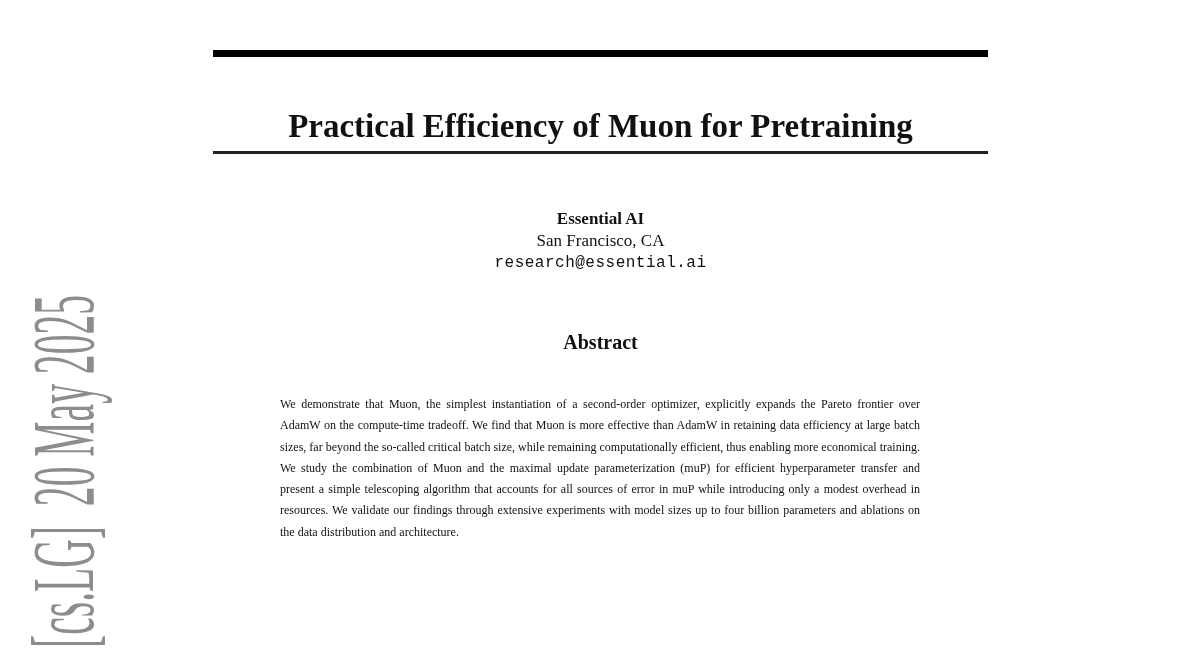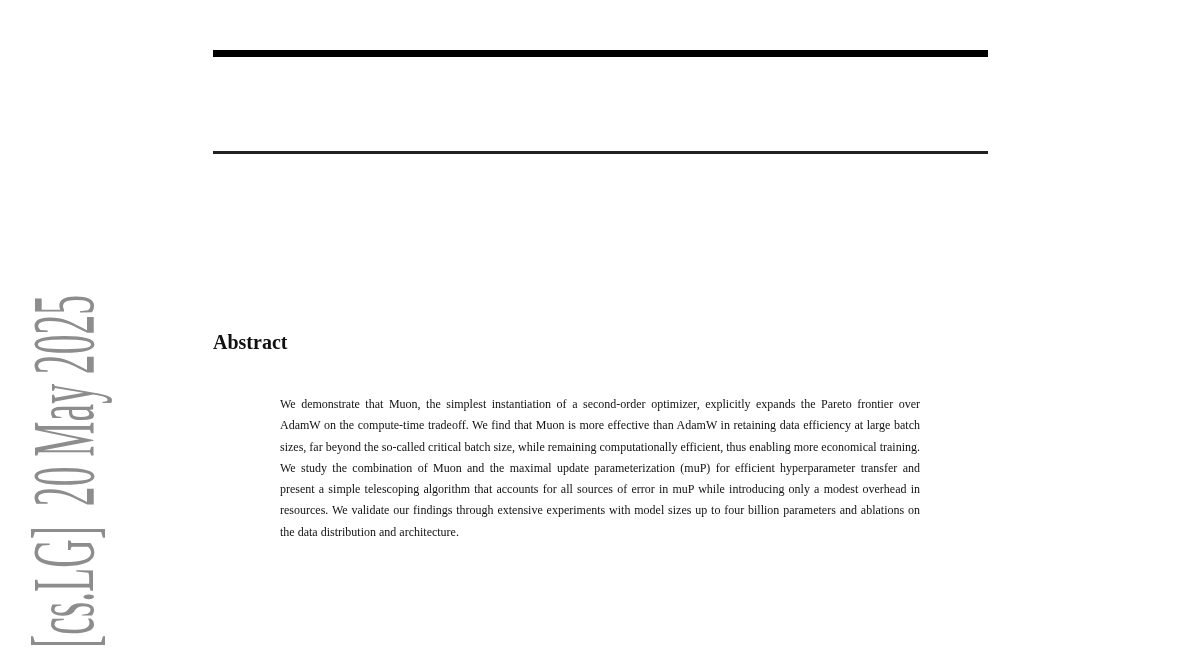--- a/index.html
+++ b/index.html
@@ -85,20 +85,21 @@
     line-height: 22px;
     letter-spacing: 0.5px;
   }
 
   
   .abstract-heading {
     position: absolute;
     left: 213px;
     top: 330px;
     width: 775px;
+    text-align: center;
     font-size: 20px;
     font-weight: bold;
     line-height: 24px;
   }
   .abstract-body {
     position: absolute;
     left: 280px;
     top: 382px;
     width: 640px;
     font-size: 12px;
@@ -108,21 +109,27 @@
 </style>
 </head>
 <body>
 
 <div class="page">
 
   <div class="watermark">[cs.LG]  20 May 2025</div>
 
   <div class="rule-thick"></div>
 
+  <h1 class="paper-title">Practical Efficiency of Muon for Pretraining</h1>
 
   <div class="rule-thin"></div>
 
+  <div class="authors">
+    <div class="author-name">Essential AI</div>
+    <div class="author-location">San Francisco, CA</div>
+    <div class="author-email">research@essential.ai</div>
+  </div>
 
   <div class="abstract-heading">Abstract</div>
 
   <p class="abstract-body">We demonstrate that Muon, the simplest instantiation of a second-order optimizer, explicitly expands the Pareto frontier over AdamW on the compute-time tradeoff. We find that Muon is more effective than AdamW in retaining data efficiency at large batch sizes, far beyond the so-called critical batch size, while remaining computationally efficient, thus enabling more economical training. We study the combination of Muon and the maximal update parameterization (muP) for efficient hyperparameter transfer and present a simple telescoping algorithm that accounts for all sources of error in muP while introducing only a modest overhead in resources. We validate our findings through extensive experiments with model sizes up to four billion parameters and ablations on the data distribution and architecture.</p>
 
 </div>
 
 </body></html>

